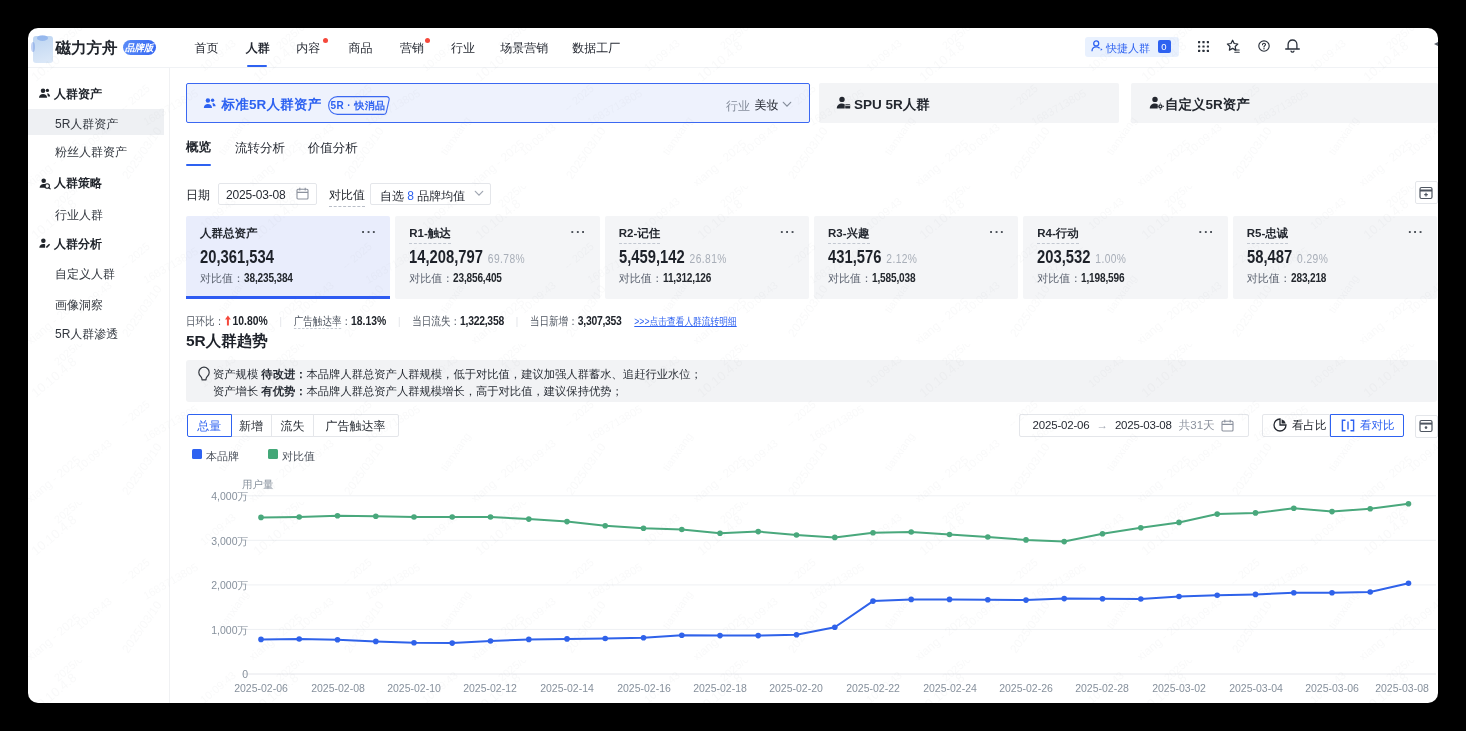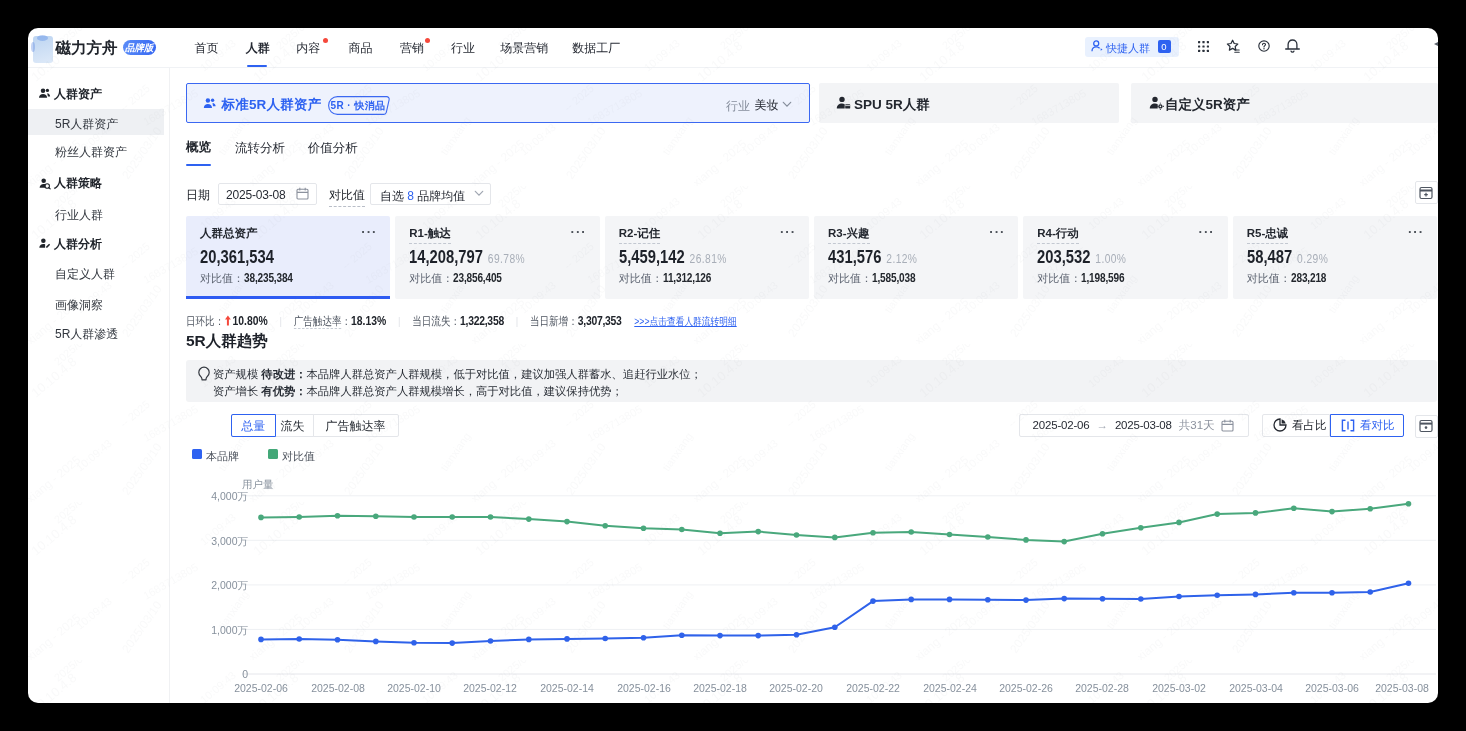--- a/index.html
+++ b/index.html
@@ -241,21 +241,21 @@
 
   <div class="abs" style="left:158px;top:332px;width:1251px;height:41.5px;background:#f2f3f5;border-radius:3px;"></div>
   <svg class="abs" style="left:169px;top:337.5px;" width="14" height="15" viewBox="0 0 14 15" fill="none" stroke="#32373f" stroke-width="1.2">
     <path d="M7 1.2 C9.9 1.2 12.2 3.5 12.2 6.4 C12.2 8.2 11.3 9.4 10.4 10.4 L9.6 11.3 C9.2 11.8 9 12.3 9 13.8 L5 13.8 C5 12.3 4.8 11.8 4.4 11.3 L3.6 10.4 C2.7 9.4 1.8 8.2 1.8 6.4 C1.8 3.5 4.1 1.2 7 1.2 Z" stroke-linejoin="round"></path>
   </svg>
   <div class="abs" style="left:185px;top:338px;font-size:11.3px;color:#272c34;line-height:16.6px;">
     资产规模 <b>待改进：</b>本品牌人群总资产人群规模，低于对比值，建议加强人群蓄水、追赶行业水位；<br>
     资产增长 <b>有优势：</b>本品牌人群总资产人群规模增长，高于对比值，建议保持优势；
   </div>
 
-  <div class="seg" style="left:158.9px;width:44.7px;border-color:#2e62f1;color:#2e62f1;border-radius:2px 0 0 2px;z-index:2;margin-left:44px;">总量</div>
+  <div class="seg" style="left:158.9px;width:44.7px;border-color:#2e62f1;color:#2e62f1;border-radius:2px 0 0 2px;z-index:2;">总量</div>
   <div class="seg" style="left:202.6px;width:41.8px;border-left:none;">新增</div>
   <div class="seg" style="left:243.4px;width:42.2px;">流失</div>
   <div class="seg" style="left:284.6px;width:86px;border-radius:0 2px 2px 0;">广告触达率</div>
 
   <div class="btnbox" style="left:990.6px;width:230px;">
     <span style="margin-left:13px;color:#262a33;letter-spacing:-0.2px;">2025-02-06</span>
     <span style="margin:0 7px;color:#a0a6b1;">→</span>
     <span style="color:#262a33;letter-spacing:-0.2px;">2025-03-08</span>
     <span style="margin-left:7px;color:#8b919d;">共31天</span>
     <svg style="margin-left:6px;flex-shrink:0;" width="13" height="13" viewBox="0 0 13 13" fill="none" stroke="#8b919d" stroke-width="1.1">

